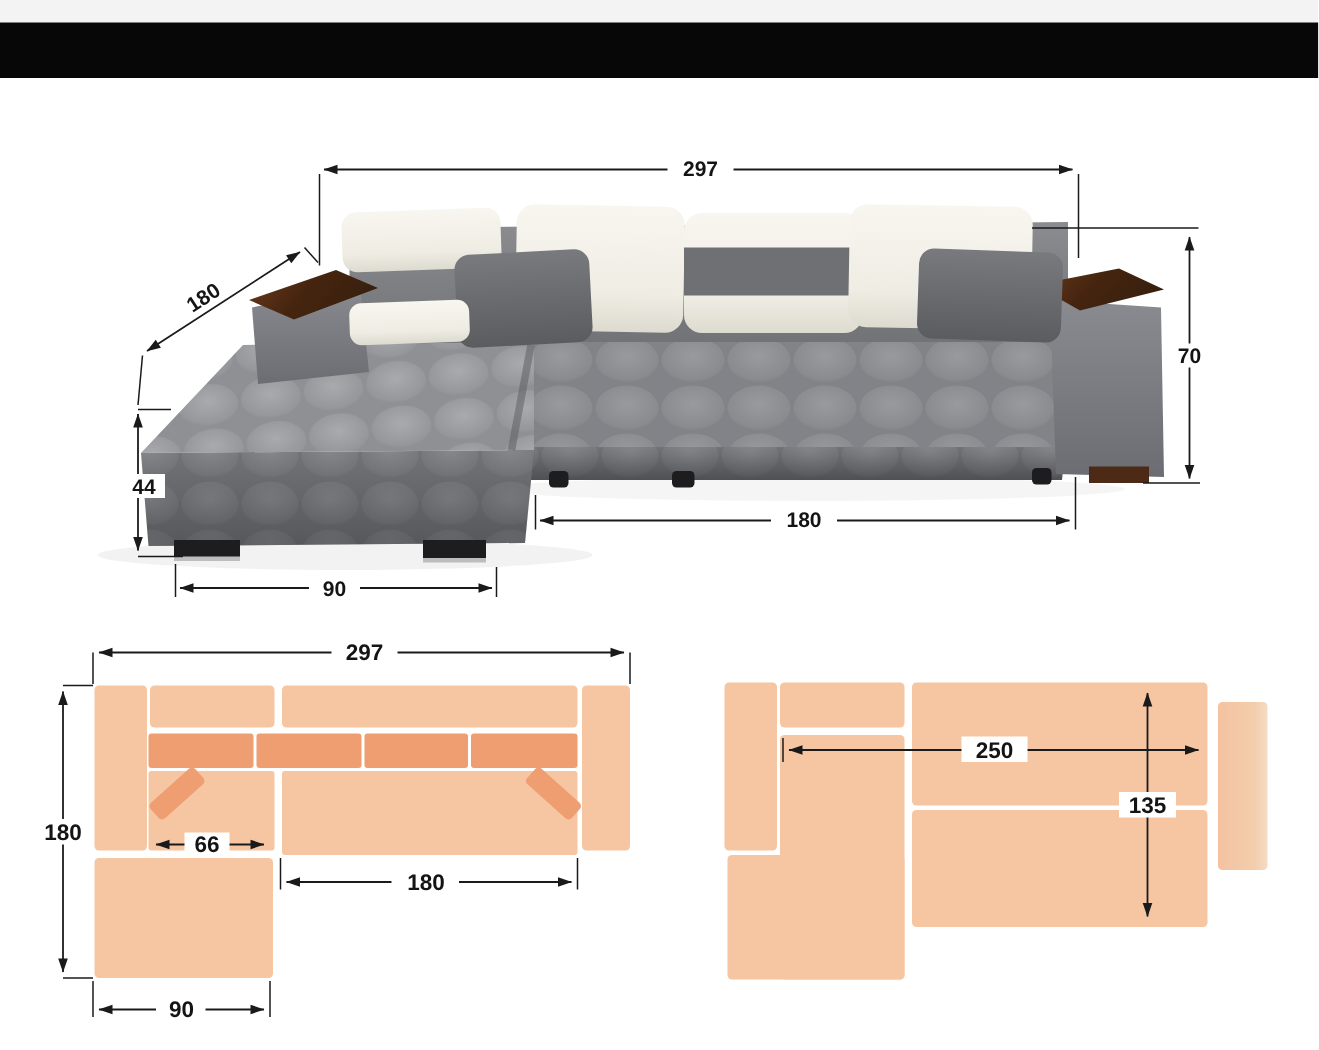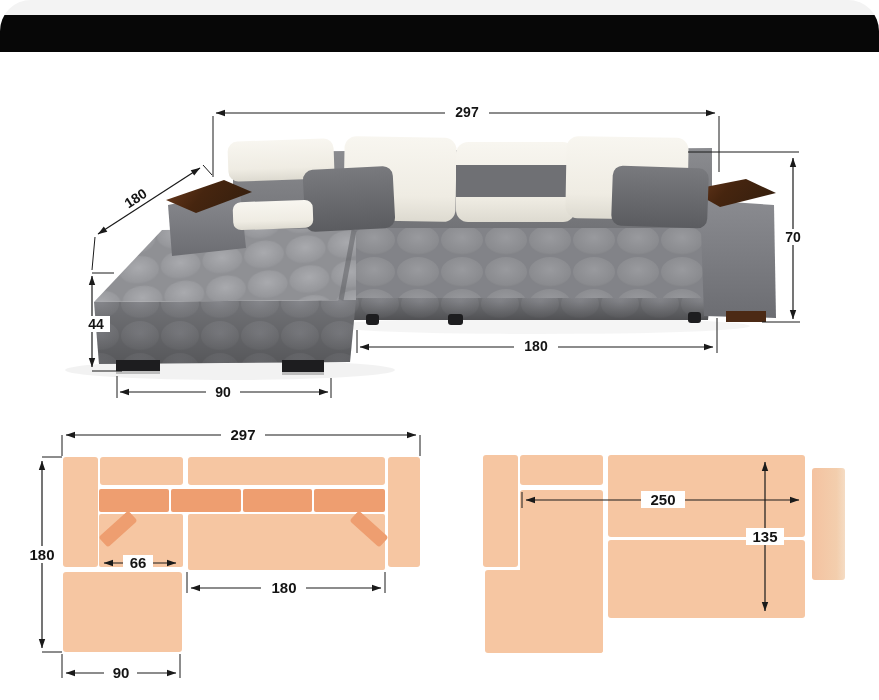--- a/index.html
+++ b/index.html
@@ -1,17 +1,17 @@
 <!DOCTYPE html>
 <html><head>
 <meta charset="utf-8">
 <style>
   html,body{margin:0;padding:0;background:#fff;}
   .stage{position:relative;width:879px;height:700px;background:#ffffff;overflow:hidden;
-         font-family:"Liberation Sans",sans-serif;border-radius:31px;}
+         font-family:"Liberation Sans",sans-serif;}
   .top-strip{position:absolute;left:0;top:0;width:879px;height:15px;}
   .top-bar{position:absolute;left:0;top:15px;width:879px;height:37px;}
   .scene{position:absolute;left:0;top:0;}
   .dim{stroke:#1a1a1a;stroke-width:1.2;fill:none;}
   .ext{stroke:#1a1a1a;stroke-width:1;fill:none;}
   .dimtxt{font-family:"Liberation Sans",sans-serif;font-weight:bold;font-size:14px;fill:#141414;text-anchor:middle;}
   .plantxt{font-family:"Liberation Sans",sans-serif;font-weight:bold;font-size:15px;fill:#141414;text-anchor:middle;}
   .lblbg{fill:#ffffff;}
 </style>
 </head>

